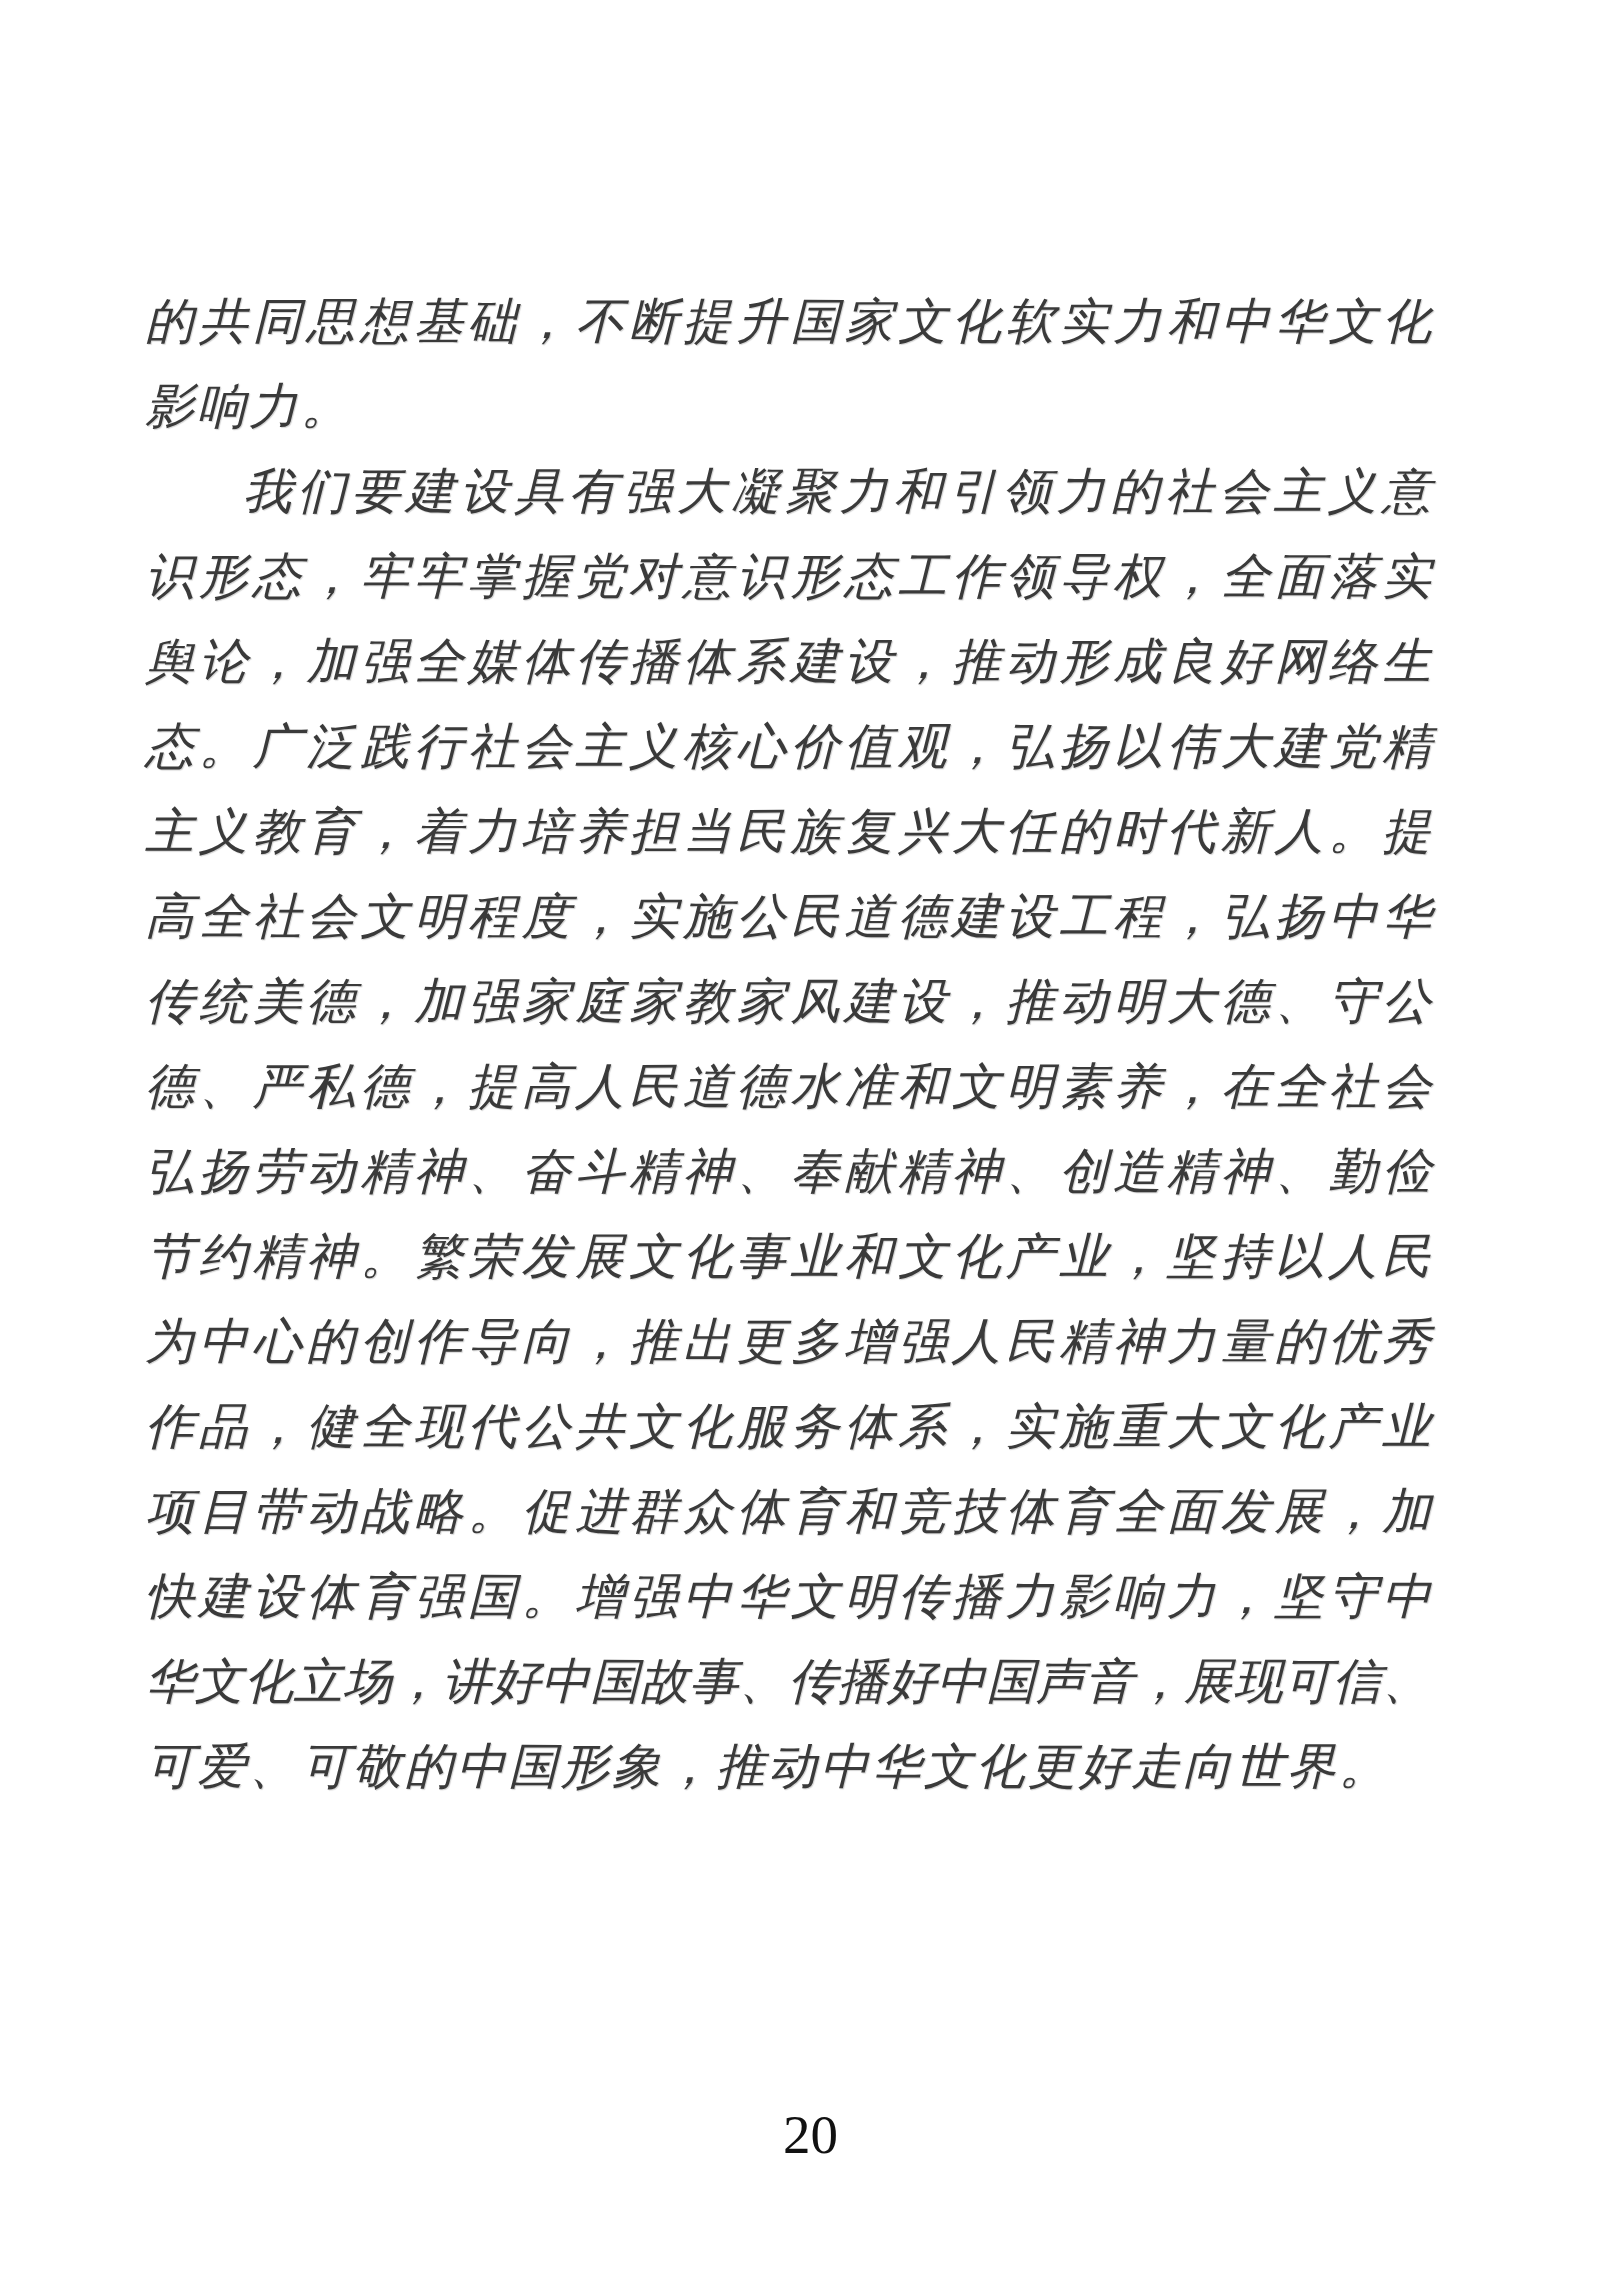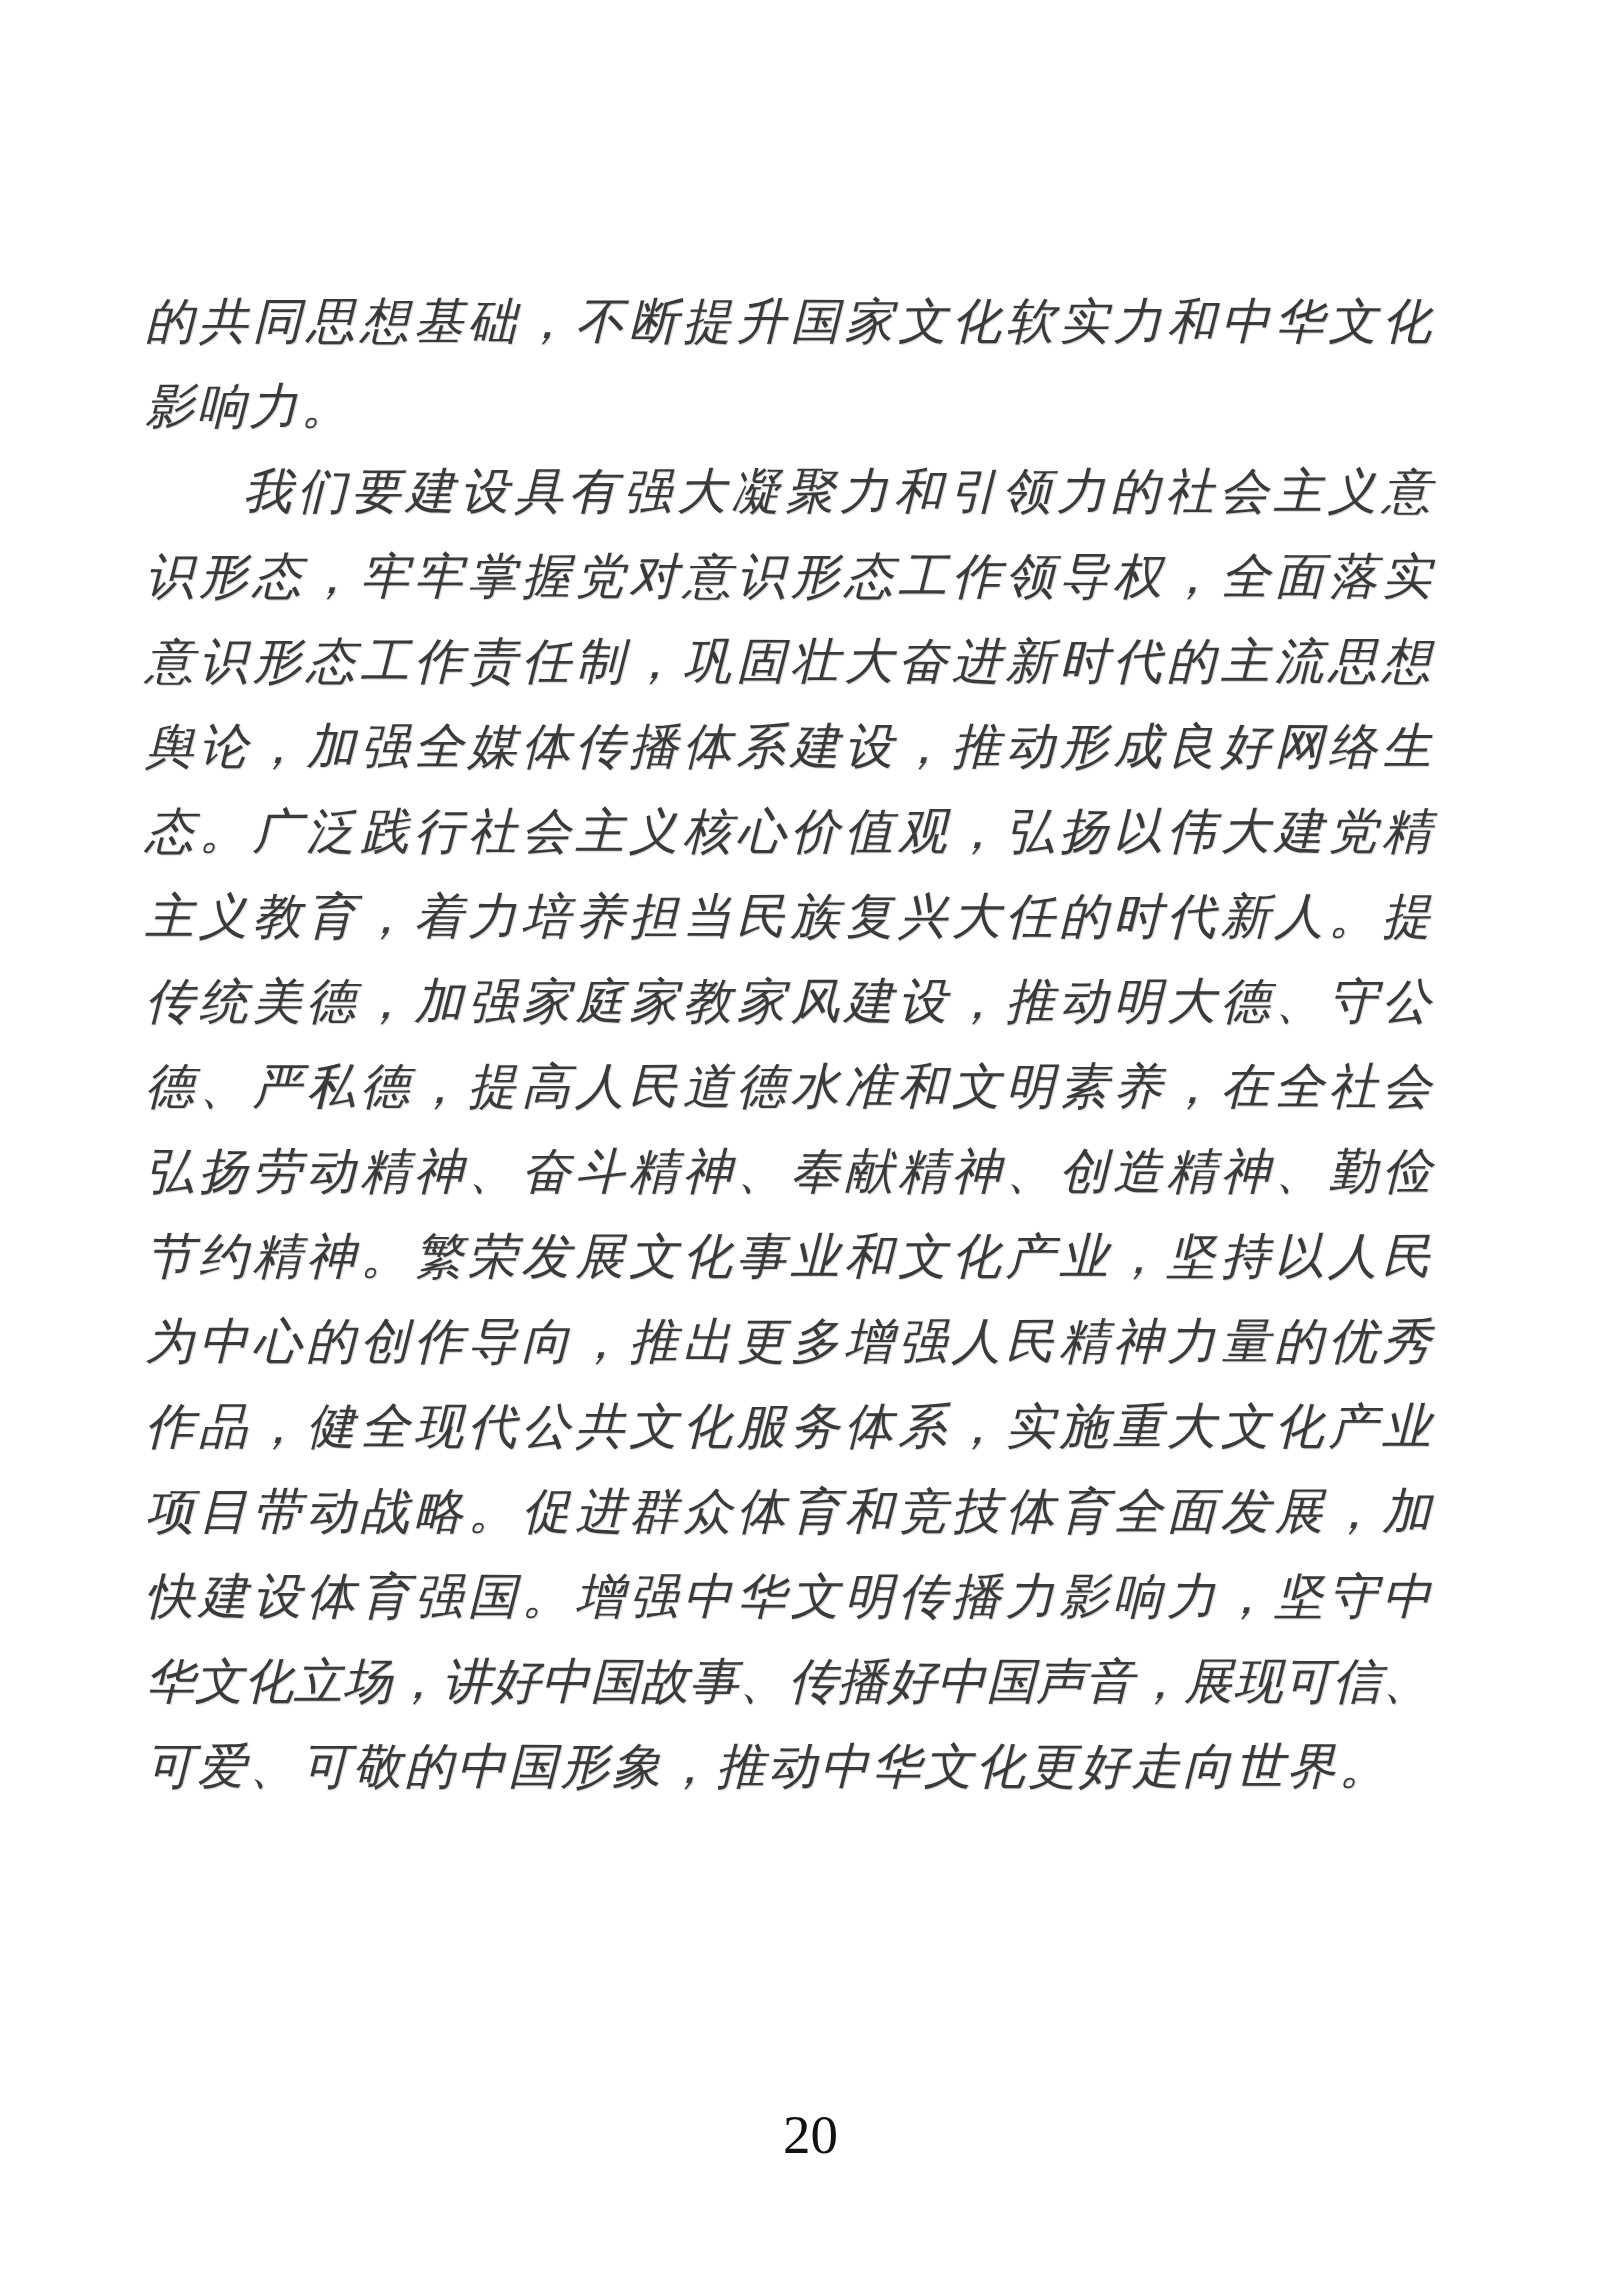--- a/index.html
+++ b/index.html
@@ -62,24 +62,24 @@
 <body>
 
 <div class="page">
 
   <div class="text-block">
 
   <div class="line">的共同思想基础，不断提升国家文化软实力和中华文化</div>
       <div class="line para-end">影响力。</div>
       <div class="line indent">我们要建设具有强大凝聚力和引领力的社会主义意</div>
       <div class="line">识形态，牢牢掌握党对意识形态工作领导权，全面落实</div>
-      <div class="line">意识形态工作责任制，巩固壮大奋进新时代的主流思想</div>
       <div class="line">舆论，加强全媒体传播体系建设，推动形成良好网络生</div>
       <div class="line">态。广泛践行社会主义核心价值观，弘扬以伟大建党精</div>
       <div class="line">主义教育，着力培养担当民族复兴大任的时代新人。提</div>
+      <div class="line">高全社会文明程度，实施公民道德建设工程，弘扬中华</div>
       <div class="line">传统美德，加强家庭家教家风建设，推动明大德、守公</div>
       <div class="line">德、严私德，提高人民道德水准和文明素养，在全社会</div>
       <div class="line">弘扬劳动精神、奋斗精神、奉献精神、创造精神、勤俭</div>
       <div class="line">节约精神。繁荣发展文化事业和文化产业，坚持以人民</div>
       <div class="line">为中心的创作导向，推出更多增强人民精神力量的优秀</div>
       <div class="line">作品，健全现代公共文化服务体系，实施重大文化产业</div>
       <div class="line">项目带动战略。促进群众体育和竞技体育全面发展，加</div>
       <div class="line">快建设体育强国。增强中华文明传播力影响力，坚守中</div>
       <div class="line">华文化立场，讲好中国故事、传播好中国声音，展现可信、</div>
       <div class="line para-end">可爱、可敬的中国形象，推动中华文化更好走向世界。</div>

